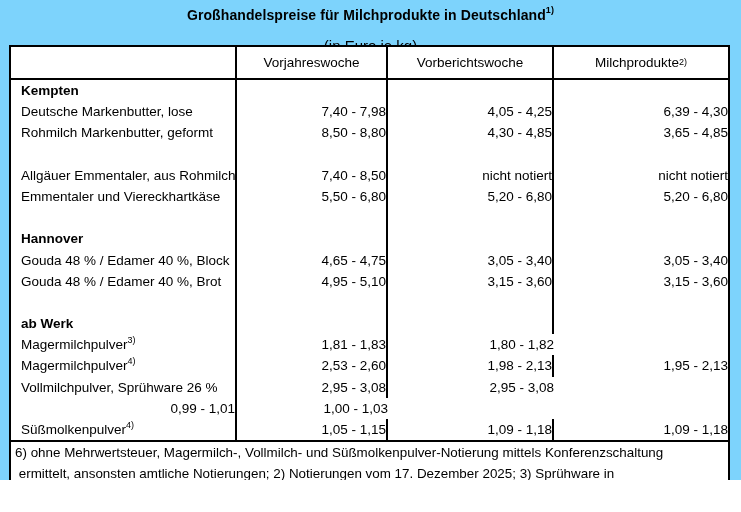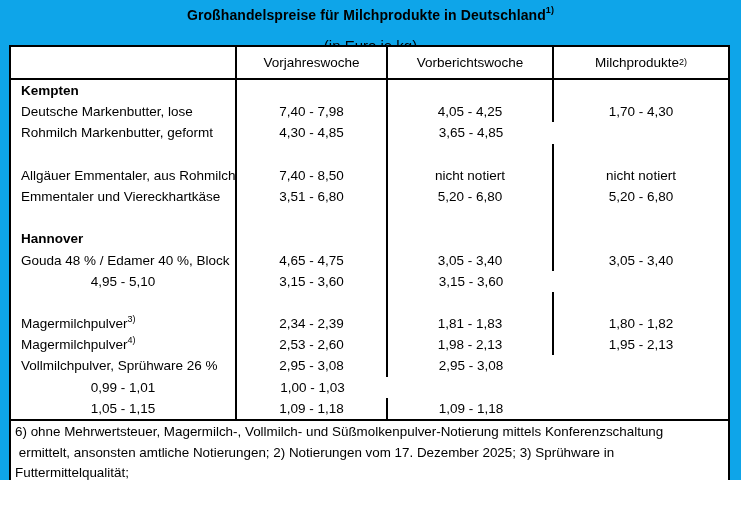--- a/index.html
+++ b/index.html
@@ -1,20 +1,20 @@
 <!DOCTYPE html>
 <html><head>
 <meta charset="utf-8">
 <style>
   html, body { margin: 0; padding: 0; background: #ffffff; }
   .page {
     position: relative;
     width: 741px;
     height: 480px;
-    background: #0ea5e9;
+    background: #7dd3fc;
     color: #000000;
     font-family: "Liberation Sans", "DejaVu Sans", sans-serif;
     overflow: hidden;
   }
   .title-block {
     position: absolute;
     top: 7px;
     left: 0;
     width: 100%;
     text-align: center;
@@ -70,21 +70,21 @@
   .body .grid-row {
     height: 21.2px;
   }
   .label-cell {
     padding-left: 10px;
     font-size: 13.5px;
     line-height: 21.2px;
     text-align: left;
   }
   .value-cell {
-    text-align: center;
+    text-align: right;
     font-size: 13.5px;
     line-height: 21.2px;
   }
   .grid-row.section .label-cell { font-weight: bold; }
   .footnotes {
     border-top: 2px solid #000000;
     padding: 1px 4px 2px 4px;
     font-size: 13.4px;
   }
   .fn-line {
@@ -118,42 +118,43 @@
         <div class="grid-row section">
           <div class="cell label-cell"><span>Kempten</span></div>
           <div class="cell value-cell"></div>
           <div class="cell value-cell"></div>
           <div class="cell value-cell"></div>
         </div>
         <div class="grid-row data">
           <div class="cell label-cell"><span>Deutsche Markenbutter, lose</span></div>
           <div class="cell value-cell">7,40 - 7,98</div>
           <div class="cell value-cell">4,05 - 4,25</div>
-          <div class="cell value-cell">1,70 - 4,30</div>
+          <div class="cell value-cell">6,39 - 4,30</div>
         </div>
         <div class="grid-row data">
           <div class="cell label-cell"><span>Rohmilch Markenbutter, geformt</span></div>
+          <div class="cell value-cell">8,50 - 8,80</div>
           <div class="cell value-cell">4,30 - 4,85</div>
           <div class="cell value-cell">3,65 - 4,85</div>
         </div>
         <div class="grid-row spacer">
           <div class="cell label-cell"></div>
           <div class="cell value-cell"></div>
           <div class="cell value-cell"></div>
           <div class="cell value-cell"></div>
         </div>
         <div class="grid-row data">
           <div class="cell label-cell"><span>Allgäuer Emmentaler, aus Rohmilch</span></div>
           <div class="cell value-cell">7,40 - 8,50</div>
           <div class="cell value-cell">nicht notiert</div>
           <div class="cell value-cell">nicht notiert</div>
         </div>
         <div class="grid-row data">
           <div class="cell label-cell"><span>Emmentaler und Viereckhartkäse</span></div>
-          <div class="cell value-cell">3,51 - 6,80</div>
+          <div class="cell value-cell">5,50 - 6,80</div>
           <div class="cell value-cell">5,20 - 6,80</div>
           <div class="cell value-cell">5,20 - 6,80</div>
         </div>
         <div class="grid-row spacer">
           <div class="cell label-cell"></div>
           <div class="cell value-cell"></div>
           <div class="cell value-cell"></div>
           <div class="cell value-cell"></div>
         </div>
         <div class="grid-row section">
@@ -162,52 +163,59 @@
           <div class="cell value-cell"></div>
           <div class="cell value-cell"></div>
         </div>
         <div class="grid-row data">
           <div class="cell label-cell"><span>Gouda 48 % / Edamer 40 %, Block</span></div>
           <div class="cell value-cell">4,65 - 4,75</div>
           <div class="cell value-cell">3,05 - 3,40</div>
           <div class="cell value-cell">3,05 - 3,40</div>
         </div>
         <div class="grid-row data">
+          <div class="cell label-cell"><span>Gouda 48 % / Edamer 40 %, Brot</span></div>
           <div class="cell value-cell">4,95 - 5,10</div>
           <div class="cell value-cell">3,15 - 3,60</div>
           <div class="cell value-cell">3,15 - 3,60</div>
         </div>
         <div class="grid-row spacer">
           <div class="cell label-cell"></div>
           <div class="cell value-cell"></div>
           <div class="cell value-cell"></div>
           <div class="cell value-cell"></div>
         </div>
+        <div class="grid-row section">
+          <div class="cell label-cell"><span>ab Werk</span></div>
+          <div class="cell value-cell"></div>
+          <div class="cell value-cell"></div>
+          <div class="cell value-cell"></div>
+        </div>
         <div class="grid-row data">
           <div class="cell label-cell"><span>Magermilchpulver</span><sup>3)</sup></div>
-          <div class="cell value-cell">2,34 - 2,39</div>
           <div class="cell value-cell">1,81 - 1,83</div>
           <div class="cell value-cell">1,80 - 1,82</div>
         </div>
         <div class="grid-row data">
           <div class="cell label-cell"><span>Magermilchpulver</span><sup>4)</sup></div>
           <div class="cell value-cell">2,53 - 2,60</div>
           <div class="cell value-cell">1,98 - 2,13</div>
           <div class="cell value-cell">1,95 - 2,13</div>
         </div>
         <div class="grid-row data">
           <div class="cell label-cell"><span>Vollmilchpulver, Sprühware 26 %</span></div>
           <div class="cell value-cell">2,95 - 3,08</div>
           <div class="cell value-cell">2,95 - 3,08</div>
         </div>
         <div class="grid-row data">
           <div class="cell value-cell">0,99 - 1,01</div>
           <div class="cell value-cell">1,00 - 1,03</div>
         </div>
         <div class="grid-row data">
+          <div class="cell label-cell"><span>Süßmolkenpulver</span><sup>4)</sup></div>
           <div class="cell value-cell">1,05 - 1,15</div>
           <div class="cell value-cell">1,09 - 1,18</div>
           <div class="cell value-cell">1,09 - 1,18</div>
         </div>
       </div>
 
     <div class="footnotes">
       <div class="fn-line">6) ohne Mehrwertsteuer, Magermilch-, Vollmilch- und Süßmolkenpulver-Notierung mittels Konferenzschaltung</div>
       <div class="fn-line"> ermittelt, ansonsten amtliche Notierungen; 2) Notierungen vom 17. Dezember 2025; 3) Sprühware in Futtermittelqualität;</div>
       <div class="fn-line">4) Sprühware in Lebensmittelqualität</div>

